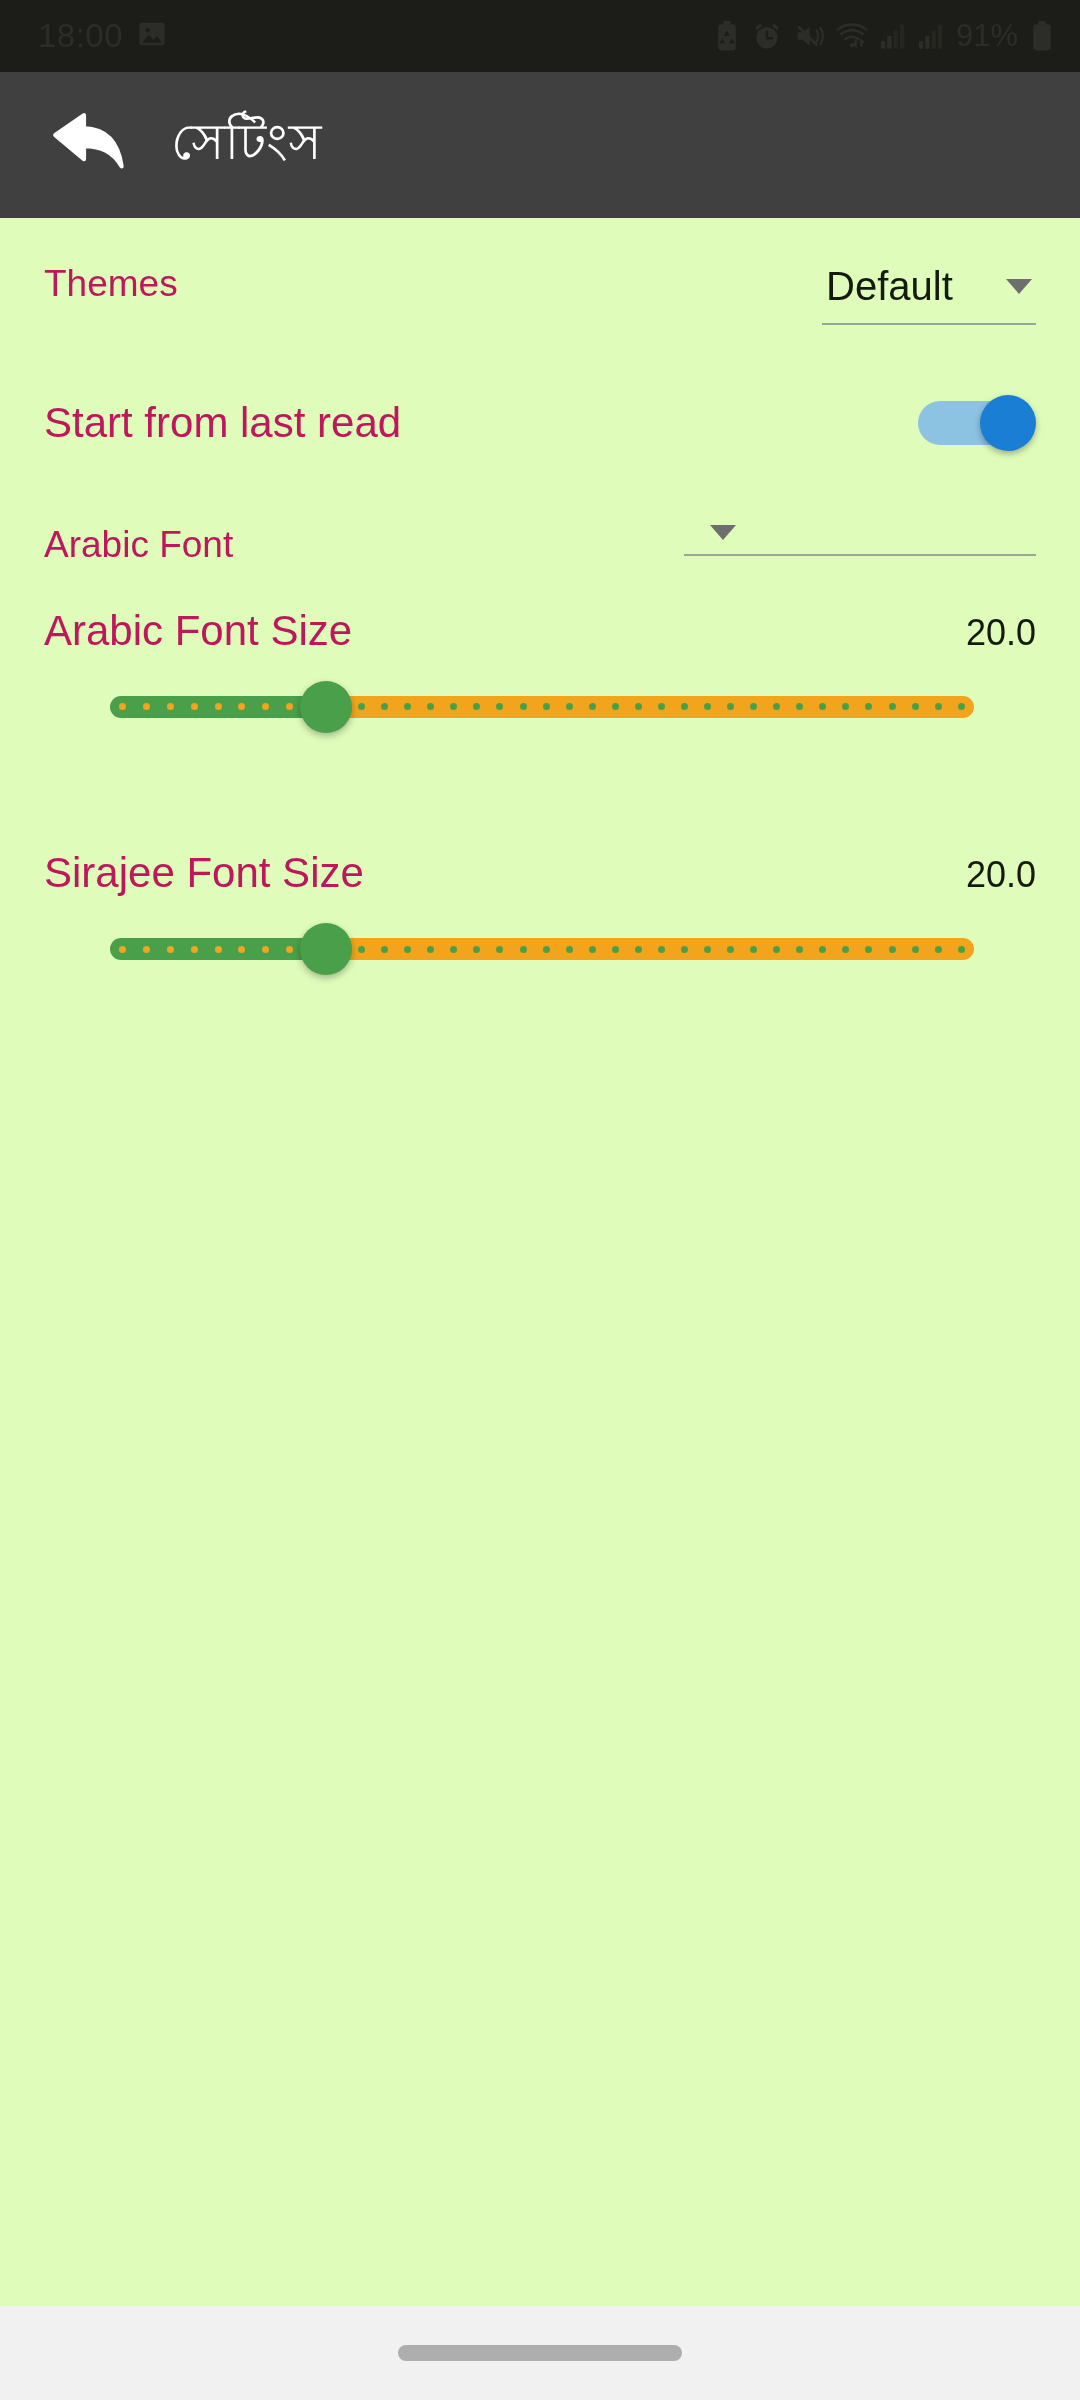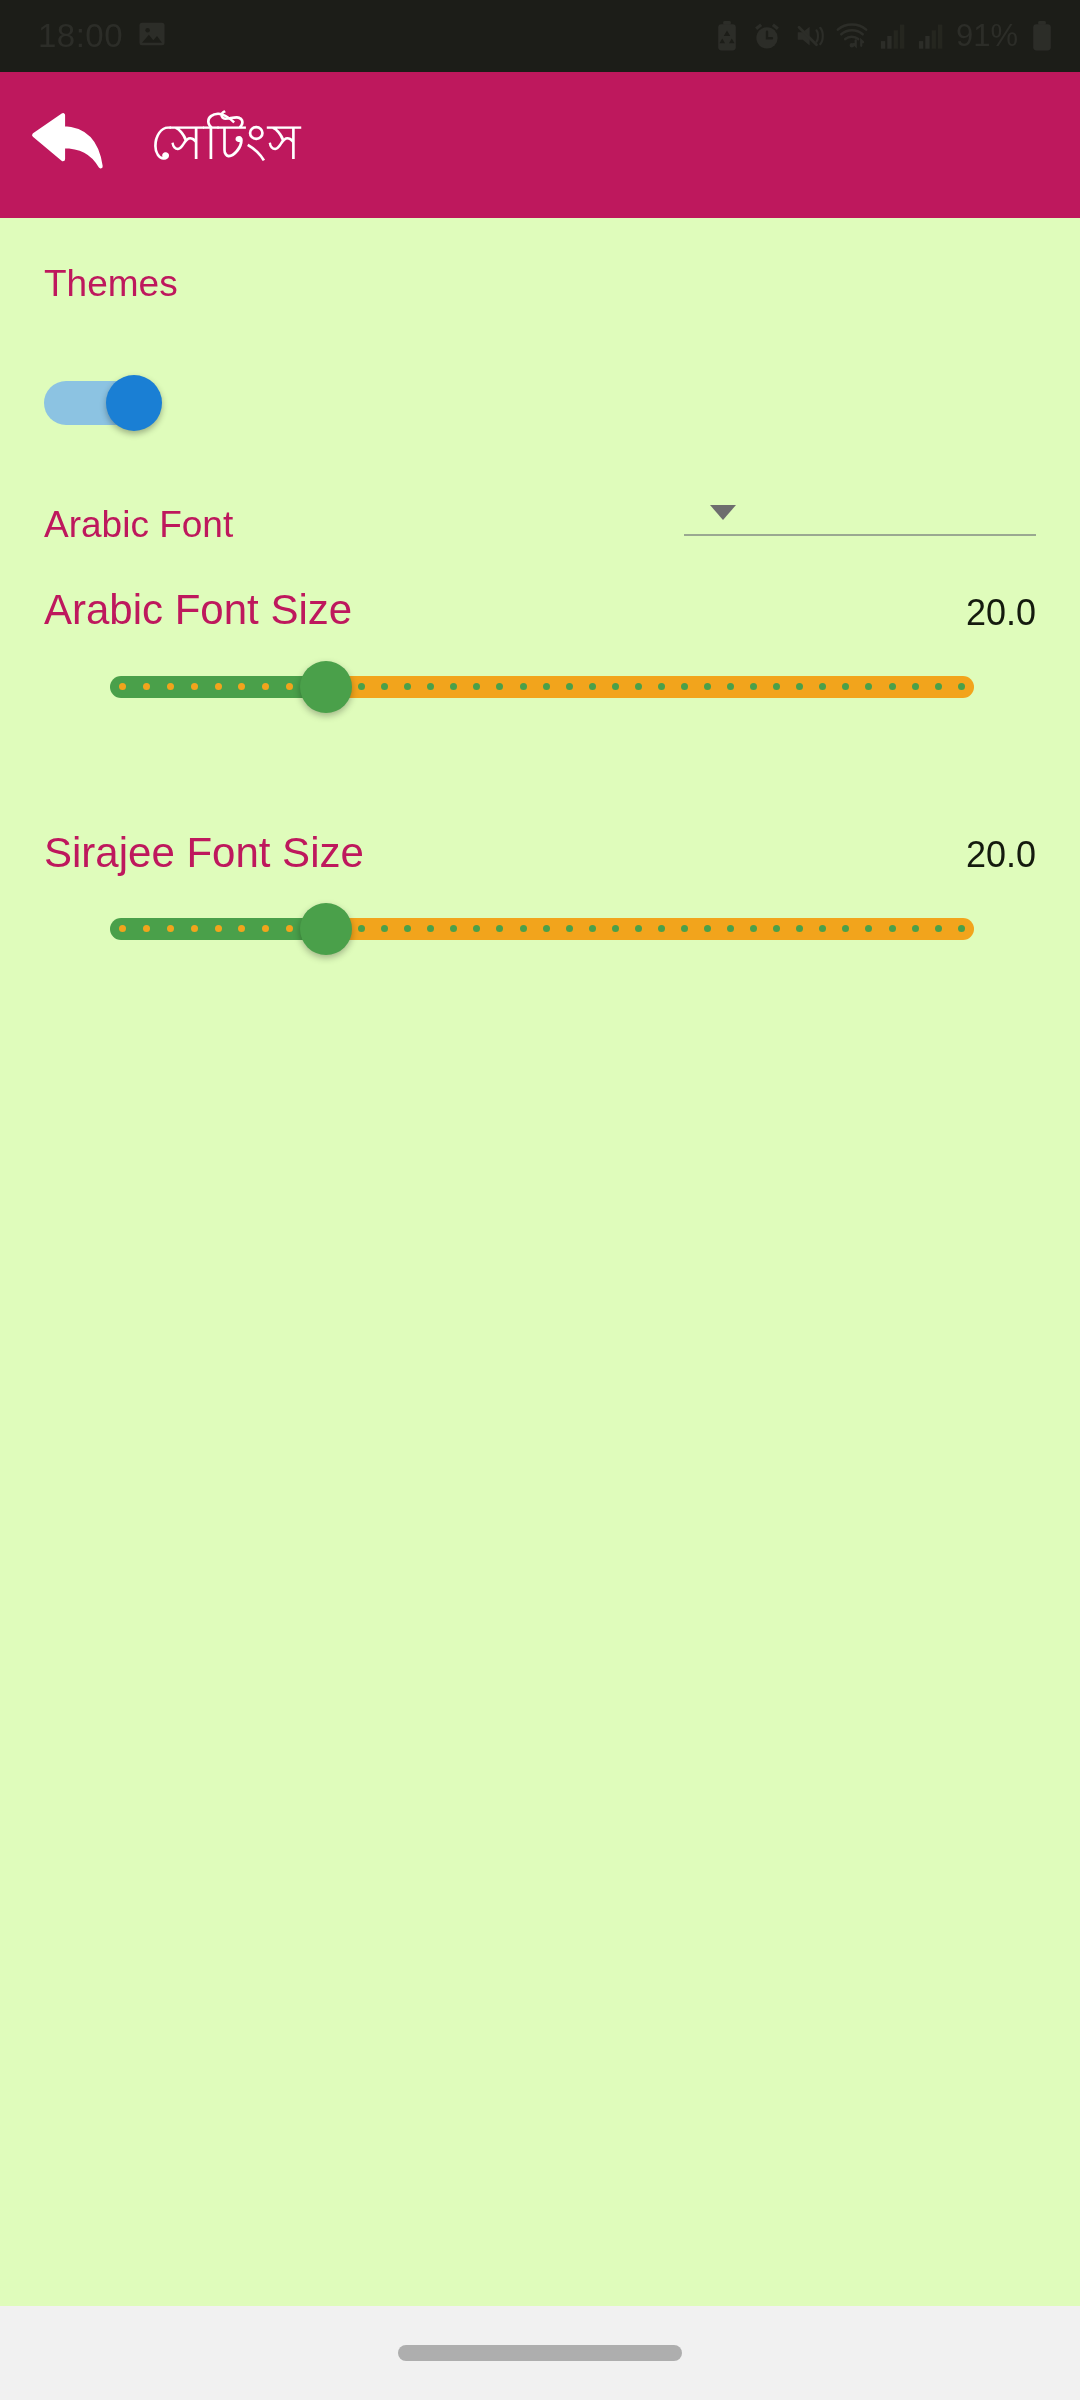--- a/index.html
+++ b/index.html
@@ -50,24 +50,24 @@
   .status-right svg { display: block; }
   .battery-pct {
     color: #2c2d28;
     font-size: 31px;
     letter-spacing: 0px;
   }
 
   
   .app-bar {
     height: 146px;
-    background: #be185d;
-    display: flex;
-    align-items: center;
-    padding-left: 16px;
+    background: #404040;
+    display: flex;
+    align-items: center;
+    padding-left: 37px;
     flex: none;
   }
   .back-btn {
     width: 110px;
     height: 110px;
     display: flex;
     align-items: center;
     justify-content: center;
     cursor: pointer;
   }
@@ -318,23 +318,28 @@
         </svg>
       </span>
     </div>
     <div class="app-title">সেটিংস</div>
   </div>
 
   <div class="content">
 
     <div class="row" style="margin-top:46px;">
       <div class="row-label">Themes</div>
+      <div class="dropdown dd-themes">
+        <span class="dropdown-value">Default</span>
+        <span class="caret"></span>
+      </div>
     </div>
 
     <div class="row" style="margin-top:70px; align-items:center;">
+      <div class="row-label big">Start from last read</div>
       <div class="toggle">
         <div class="toggle-track"></div>
         <div class="toggle-thumb"></div>
       </div>
     </div>
 
 
     <div class="row" style="margin-top:74px;">
       <div class="row-label">Arabic Font</div>
       <div class="dropdown dd-arabic">

